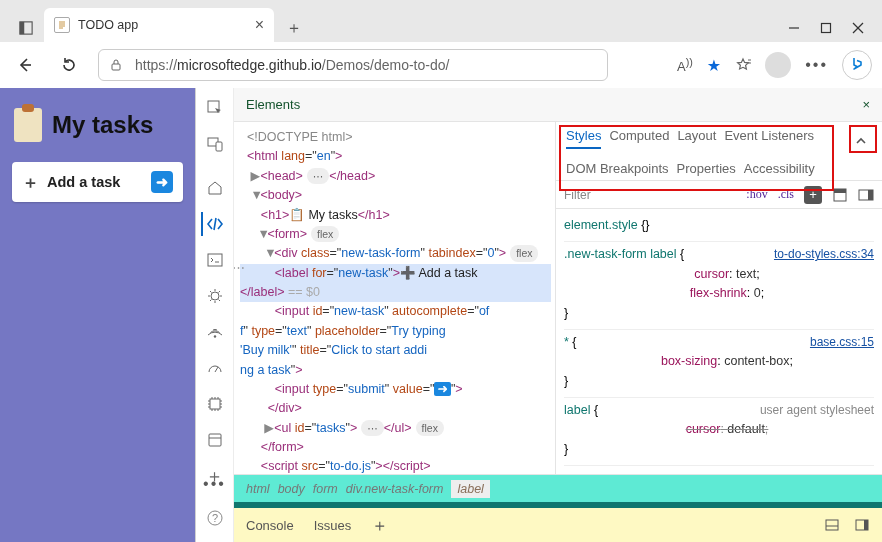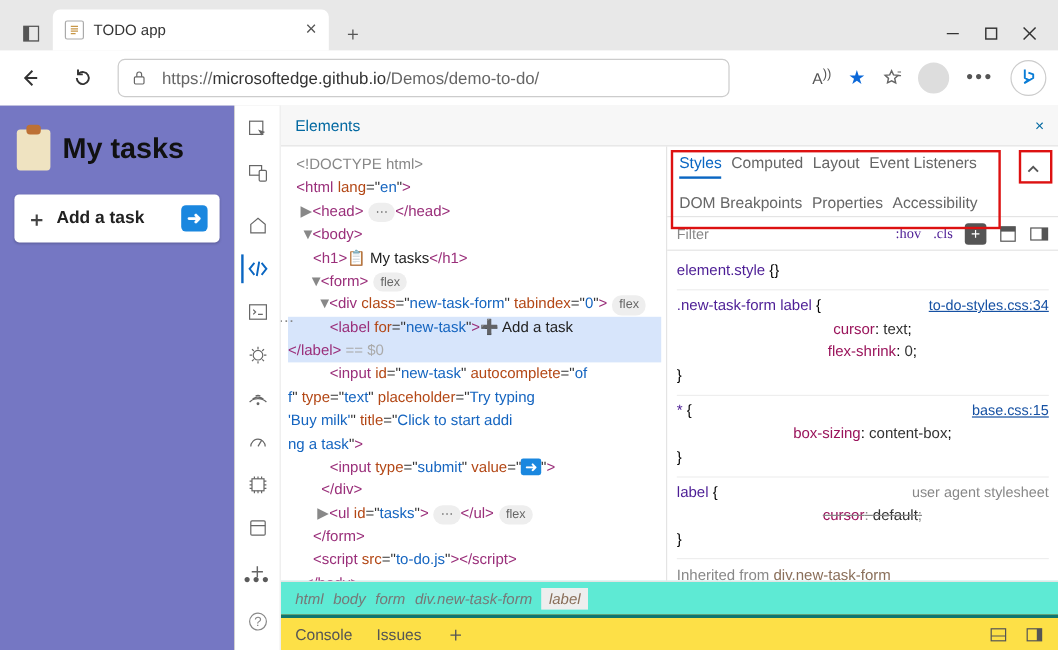--- a/index.html
+++ b/index.html
@@ -37,21 +37,21 @@
 
 
 .devtools    { flex:1; display:flex; border-left:1px solid #d0d0d0; }
 .iconcol     { width:38px; background:#fff; border-right:1px solid #ececec; display:flex; flex-direction:column; align-items:center; padding-top:8px; gap:12px; position:relative; }
 .iconcol .ic { width:24px; height:24px; display:flex; align-items:center; justify-content:center; color:#5a5a5a; }
 .iconcol .active-ic { color:#0a66c2; border-left:2px solid #0a66c2; margin-left:-2px; width:26px; }
 .iconcol .dots{ position:absolute; bottom:46px; }
 .iconcol .help{ position:absolute; bottom:12px; }
 
 .dev-main    { flex:1; display:flex; flex-direction:column; background:#fff; }
-.dev-head    { height:34px; display:flex; align-items:center; padding:0 12px; font-size:13px; color:#0369a1; border-bottom:1px solid #e4e4e4; background:#f7f7f7; }
+.dev-head    { height:34px; display:flex; align-items:center; padding:0 12px; font-size:13px; color:#14532d; border-bottom:1px solid #e4e4e4; background:#f7f7f7; }
 .dev-head .x { margin-left:auto; }
 
 .dev-body    { flex:1; display:flex; min-height:0; }
 
 
 .dom         { flex:0 0 322px; border-right:1px solid #e4e4e4; font-family:Consolas,Menlo,monospace; font-size:12.5px; color:#333; overflow:hidden; padding:6px 4px 0 6px; line-height:1.55; position:relative; }
 .dom .line   { white-space:pre; }
 .t-doc       { color:#888; }
 .t-tag       { color:#9a2f7a; }
 .t-attr      { color:#b34715; }
@@ -72,34 +72,34 @@
 .tabs-row span.active { color:#0a66c2; border-bottom:2px solid #0a66c2; padding-bottom:4px; }
 .tabs-expand { position:absolute; right:10px; top:8px; width:22px; height:22px; display:flex; align-items:center; justify-content:center; color:#555; }
 
 .filter-row  { height:28px; border-bottom:1px solid #e4e4e4; display:flex; align-items:center; padding:0 8px; font-size:12px; color:#888; gap:10px; }
 .filter-row .grow { flex:1; }
 .fr-btn      { font-family:Liberation Serif, serif; color:#4c1d95; }
 .fr-plus     { width:18px; height:18px; background:#555; color:#fff; border-radius:3px; display:flex; align-items:center; justify-content:center; font-size:13px; }
 
 .rules       { flex:1; overflow:hidden; font-family:Consolas,Menlo,monospace; font-size:12.5px; padding:4px 8px 0 8px; line-height:1.55; }
 .rule        { border-bottom:1px solid #eee; padding:3px 0 6px; }
-.sel         { color:#4c1d95; }
+.sel         { color:#0f766e; }
 .link        { float:right; color:#1651a3; text-decoration:underline; font-size:12px; }
 .prop        { padding-left:16px;text-align:center; }
 .pk          { color:#9a145b; }
 .pv          { color:#333; }
 .strike      { text-decoration:line-through; color:#888; }
 .ua-lbl      { color:#888; }
 .inherit-row { color:#888; padding:4px 0; }
 .inherit-row .sel2{ color:#8a6f5a; }
 
 
 .crumb       { height:28px; border-top:1px solid #e4e4e4; display:flex; align-items:center; gap:8px; padding:0 12px; font-size:12.5px; font-family:Consolas,monospace; color:#777; background:#5eead4;font-style:italic; }
 .crumb .active{ background:#eee; padding:2px 6px; color:#8a6f5a; }
-.console-row { height:30px; border-top:3px solid #0f766e; display:flex; align-items:center; padding:0 12px; gap:20px; font-size:13px; color:#555; background:#fde047; }
+.console-row { height:40px; border-top:6px solid #0f766e; display:flex; align-items:center; padding:0 12px; gap:20px; font-size:13px; color:#555; background:#fef9c3; }
 .console-row .right{ margin-left:auto; display:flex; gap:14px; }
 svg { display:block; }
 </style>
 </head>
 <body>
 
 <div class="chrome">
   <div class="tab-row">
     <div class="winbox">
         <svg viewBox="0 0 16 16">

